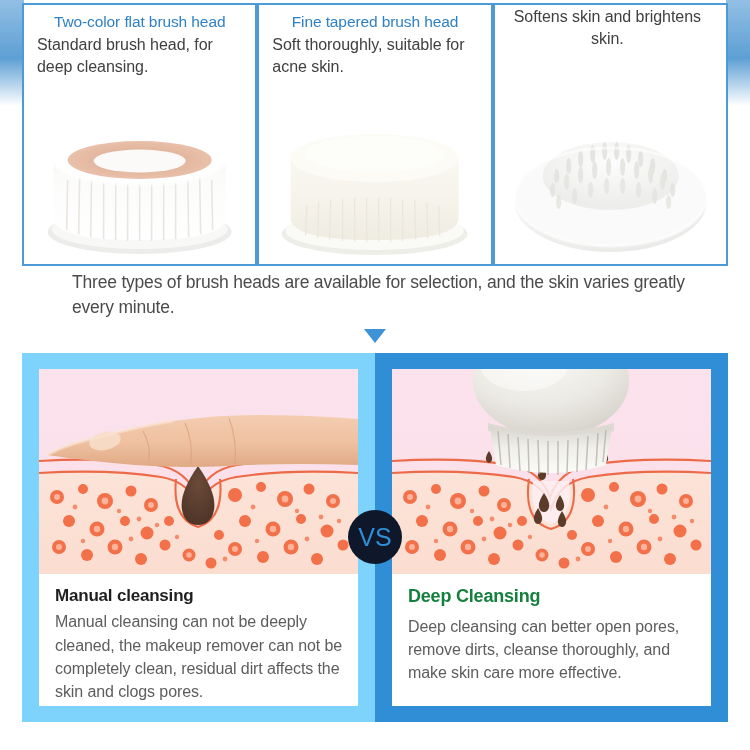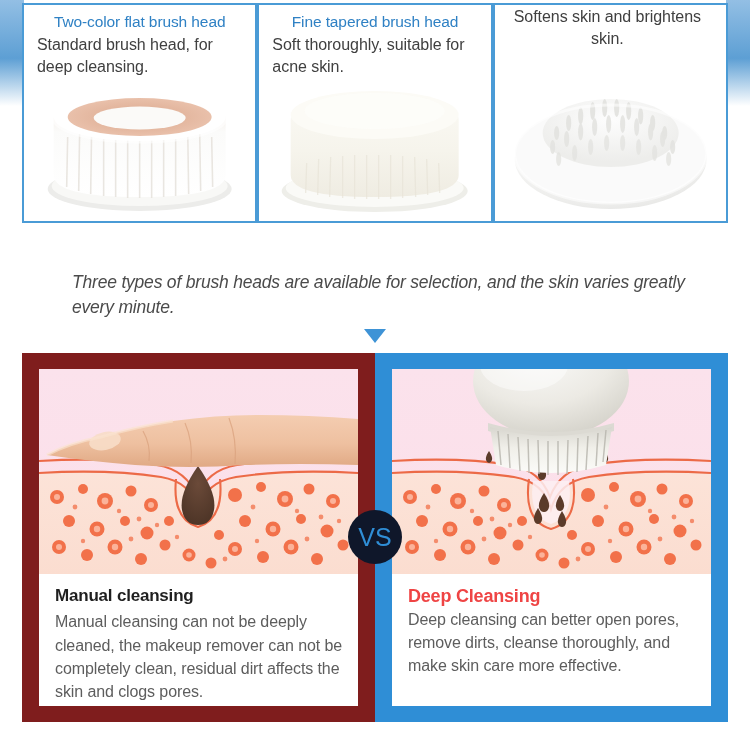--- a/index.html
+++ b/index.html
@@ -35,21 +35,21 @@
     right: 0;
     background: linear-gradient(to bottom, #93bfe4 0%, #5d9fd4 55%, #ffffff 100%);
   }
 
   
   .cards-row {
     position: absolute;
     left: 22px;
     top: 3px;
     width: 706px;
-    height: 220px;
+    height: 263px;
     display: flex;
   }
 
   .card {
     position: relative;
     flex: 1 1 0;
     background: #ffffff;
     border: 2px solid #4a9bd6;
     overflow: hidden;
   }
@@ -90,21 +90,20 @@
   }
   .mid-text {
     position: absolute;
     left: 72px;
     top: 12px;
     width: 625px;
     font-size: 17.5px;
     color: #4b4b4b;
     line-height: 1.45;
     letter-spacing: -0.2px;
-    font-style: italic;
   }
   .arrow-down {
     position: absolute;
     left: 50%;
     top: 71px;
     transform: translateX(-50%);
     width: 0;
     height: 0;
     border-left: 11px solid transparent;
     border-right: 11px solid transparent;
@@ -120,21 +119,21 @@
     height: 369px;
     display: flex;
   }
 
   .compare-panel {
     position: relative;
     width: 353px;
     height: 369px;
     padding: 16px 17px;
   }
-  .panel-left  { background: #7f1d1d; }
+  .panel-left  { background: #7dd3fc; }
   .panel-right { background: #2f8ed6; }
 
   .panel-illus {
     position: relative;
     width: 319px;
     height: 205px;
     overflow: hidden;
     background: #fce7ef;
   }
 
@@ -147,21 +146,21 @@
   }
 
   .caption-title {
     font-size: 17px;
     font-weight: bold;
     line-height: 1.2;
     margin-bottom: 4px;
     letter-spacing: -0.2px;
   }
   .caption-title.dark { color: #1f1f1f; }
-  .caption-title.blue { color: #ef4444; font-size: 18px; margin-bottom: 0; }
+  .caption-title.blue { color: #15803d; font-size: 18px; margin-bottom: 7px; }
 
   .caption-body {
     font-size: 16px;
     color: #5d5d5d;
     line-height: 1.45;
     letter-spacing: -0.1px;
   }
 
   
   .vs-badge {

